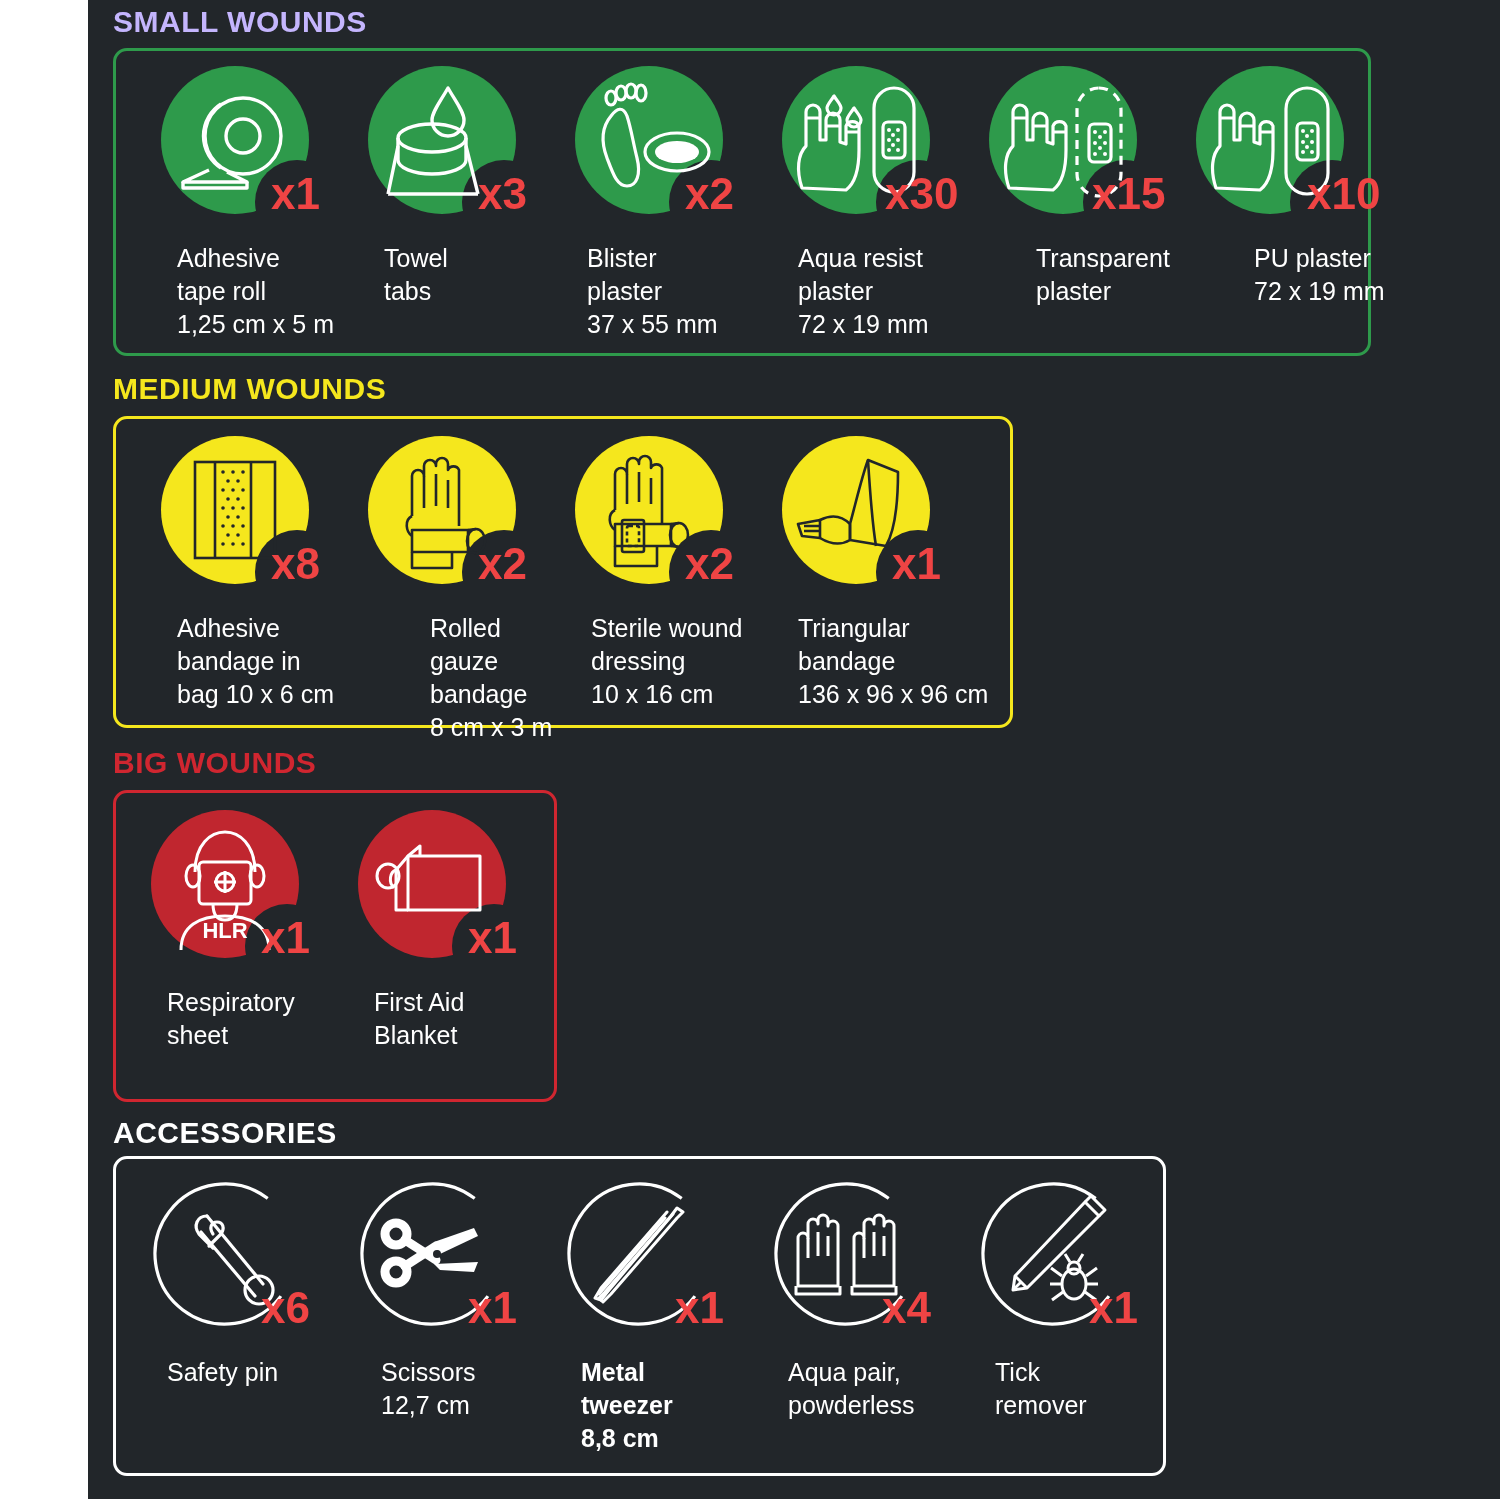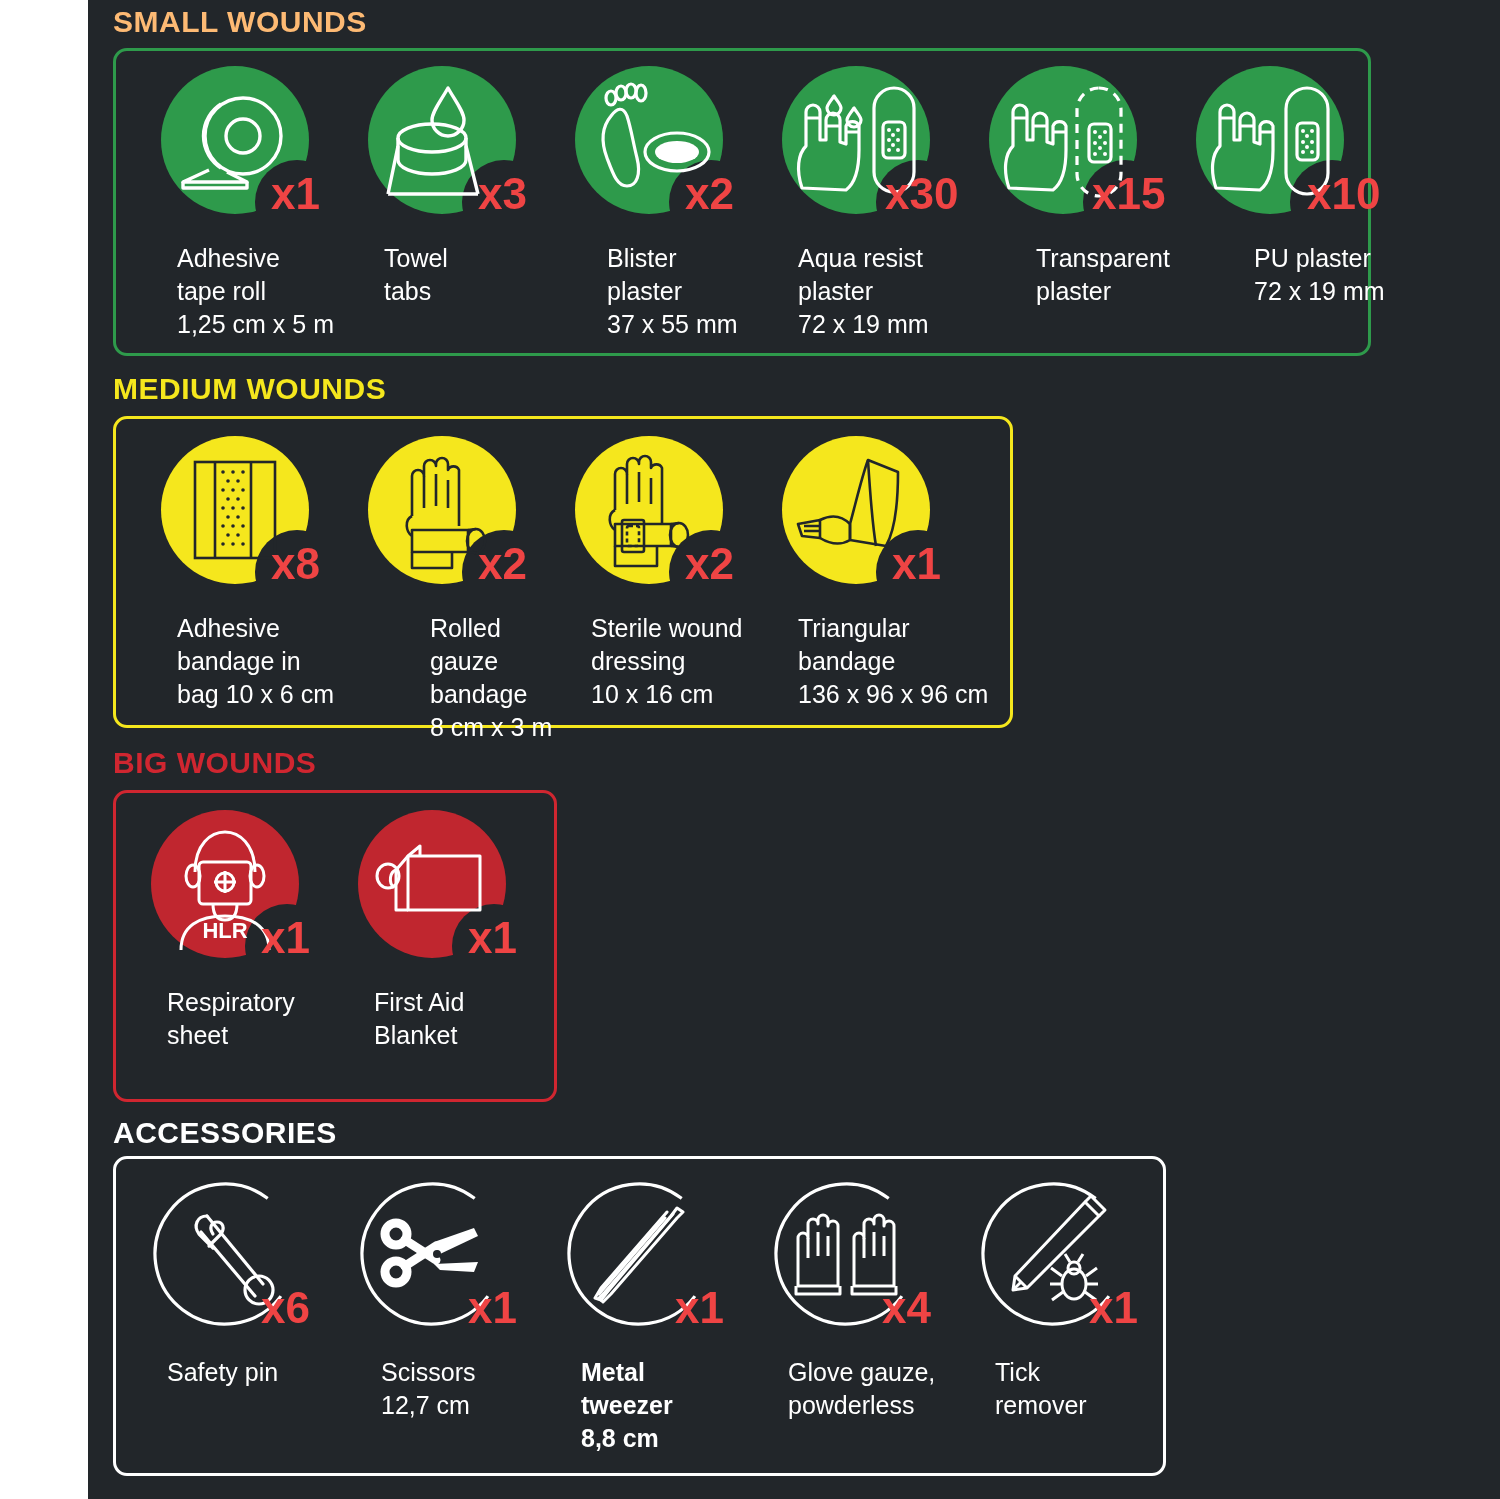--- a/index.html
+++ b/index.html
@@ -43,21 +43,21 @@
     white-space:nowrap;
   }
   .caption{
     position:absolute;
     color:#ffffff;
     font-size:25px;
     line-height:33px;
     white-space:pre-line;
   }
   
-  .green{color:#fdba74;}
+  .green{color:#c4b5fd;}
   .yellow{color:#f5e71d;}
   .red{color:#d02630;}
   .white{color:#ffffff;}
   .b-green{border-color:#2e9a4b;}
   .b-yellow{border-color:#f5e71d;}
   .b-red{border-color:#d02630;}
   .b-white{border-color:#ffffff;}
 </style>
 </head>
 <body>
@@ -131,21 +131,21 @@
             <ellipse cx="36" cy="32" rx="5" ry="7"></ellipse>
               <ellipse cx="46" cy="27" rx="5" ry="7"></ellipse>
             <ellipse cx="56" cy="25" rx="5" ry="7"></ellipse>
               <ellipse cx="66" cy="27" rx="5" ry="8"></ellipse>
             <ellipse cx="102" cy="86" rx="32" ry="19"></ellipse>
           </g>
           <ellipse cx="102" cy="86" rx="22" ry="11" fill="#fff"></ellipse>
         </svg>
       </div>
       <div class="badge" style="left:110px;top:106px;">x2</div>
-      <div class="caption" style="left:32px;top:176px;">Blister
+      <div class="caption" style="left:12px;top:176px;">Blister
 plaster
 37 x 55 mm</div>
     </div>
 
     <div class="item" style="left:694px;top:66px;">
       <div class="medallion">
         <svg viewBox="0 0 148 148" width="148" height="148">
           <defs>
               <mask id="mS4">
                 <rect width="148" height="148" fill="#fff"></rect>
@@ -506,21 +506,21 @@
             <path d="M 26 102 L 26 58 a 5 5 0 0 1 10 0 L 36 44 a 5 5 0 0 1 10 0 L 46 40 a 5 5 0 0 1 10 0 L 56 46 a 5 5 0 0 1 10 0 L 66 96 L 66 106 L 26 106 z"></path>
             <path d="M 36 58 L 36 78 M 46 52 L 46 76 M 56 56 L 56 76"></path>
             <path d="M 24 106 L 24 114 L 68 114 L 68 106"></path>
             <path d="M 82 102 L 82 58 a 5 5 0 0 1 10 0 L 92 44 a 5 5 0 0 1 10 0 L 102 40 a 5 5 0 0 1 10 0 L 112 46 a 5 5 0 0 1 10 0 L 122 96 L 122 106 L 82 106 z"></path>
             <path d="M 92 58 L 92 78 M 102 52 L 102 76 M 112 56 L 112 76"></path>
             <path d="M 80 106 L 80 114 L 124 114 L 124 106"></path>
           </g>
         </svg>
       </div>
       <div class="badge" style="left:110px;top:106px;">x4</div>
-      <div class="caption" style="left:16px;top:176px;">Glove gauze,
+      <div class="caption" style="left:16px;top:176px;">Aqua pair,
 powderless</div>
     </div>
 
     <div class="item" style="left:891px;top:68px;">
       <div class="medallion">
         <svg viewBox="0 0 148 148" width="148" height="148">
           <circle cx="74" cy="74" r="70" fill="none" stroke="#fff" stroke-width="3.2" stroke-dasharray="330 110" transform="rotate(37 74 74)"></circle>
           <g fill="none" stroke="#fff" stroke-width="3" stroke-linejoin="round">
             <path d="M 106 22 L 120 36 L 48 108 L 34 110 L 36 96 z"></path>
             <path d="M 106 22 L 112 16 L 126 30 L 120 36"></path>

